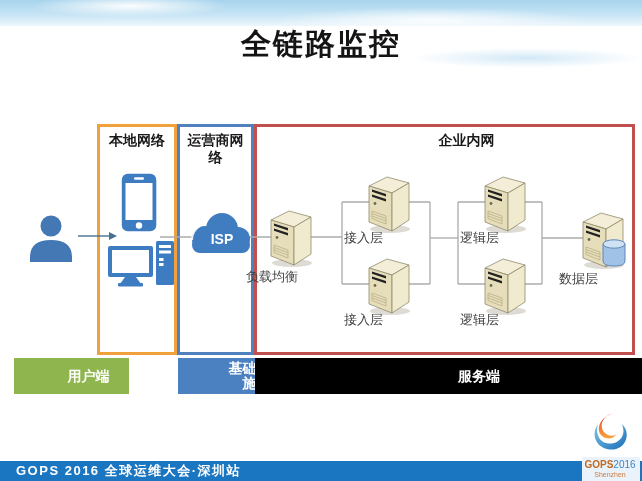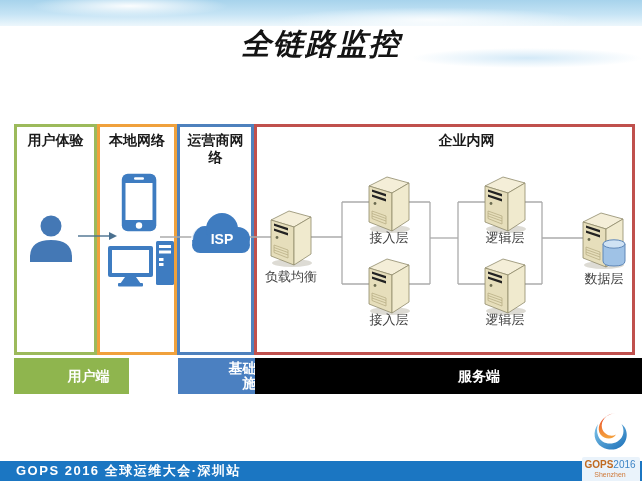--- a/index.html
+++ b/index.html
@@ -9,36 +9,36 @@
   
   .top-band{position:absolute;left:0;top:0;width:642px;height:26px;
     background:
       radial-gradient(140px 16px at 130px 6px, rgba(255,255,255,.95), rgba(255,255,255,0) 70%),
       radial-gradient(220px 18px at 430px 20px, rgba(255,255,255,.85), rgba(255,255,255,0) 70%),
       linear-gradient(180deg,#a7d3ec 0%,#c6e4f5 55%,#edf7fc 100%);}
   .wisp{position:absolute;right:0;top:48px;width:230px;height:20px;
     background:radial-gradient(closest-side, rgba(175,215,241,.55), transparent);}
 
   .title{position:absolute;left:0;top:24px;width:642px;margin:0;text-align:center;
-    font-size:30px;font-weight:700;letter-spacing:2px;color:#141414;font-style:italic;}
+    font-size:30px;font-weight:700;letter-spacing:2px;color:#141414;}
 
   
   .col-box{position:absolute;top:124px;height:231px;background:#fff;box-sizing:border-box;border:3px solid;}
   .col-header{display:block;padding-top:5px;text-align:center;font-size:14px;font-weight:700;color:#1a1a1a;line-height:17px;}
   .c1{left:14px;width:83px;border-color:#9cba5b;}
   .c2{left:97px;width:80px;border-color:#f0a13c;}
   .c3{left:177px;width:77px;border-color:#4e81bd;}
   .c3 .col-header{padding-left:5px;padding-right:5px;}
   .c4{left:254px;width:381px;border-color:#c0504d;padding-left:44px;}
 
   
   .diagram-svg{position:absolute;left:0;top:0;width:642px;height:481px;pointer-events:none;}
 
   
-  .node-label{position:absolute;width:90px;transform:translateX(-50%);text-align:center;
+  .node-label{position:absolute;width:90px;transform:translateX(-50%);
     font-size:13px;color:#3f3f3f;}
 
   
   .band{position:absolute;top:358px;height:36px;color:#fff;font-size:14px;font-weight:700;
     display:flex;align-items:center;justify-content:center;text-align:center;line-height:15px;padding-left:34px;}
   .b1{left:14px;width:81px;background:#8fb54e;}
   .b2{left:97px;width:79px;background:#f2a238;}
   .b3{left:178px;width:75px;background:#4b80c1;}
   .b3 .wrap3{display:inline-block;width:3em;}
   .b4{left:255px;width:380px;background:#000000;}
@@ -58,23 +58,20 @@
 </head>
 <body>
 
 <div class="slide">
 
   <div class="top-band"></div>
   <div class="wisp"></div>
 
   <h1 class="title">全链路监控</h1>
 
-  <div class="col-box c1">
-    <span class="col-header">用户体验</span>
-  </div>
   <div class="col-box c2">
     <span class="col-header">本地网络</span>
   </div>
   <div class="col-box c3">
     <span class="col-header">运营商网络</span>
   </div>
   <div class="col-box c4">
     <span class="col-header">企业内网</span>
   </div>
 

